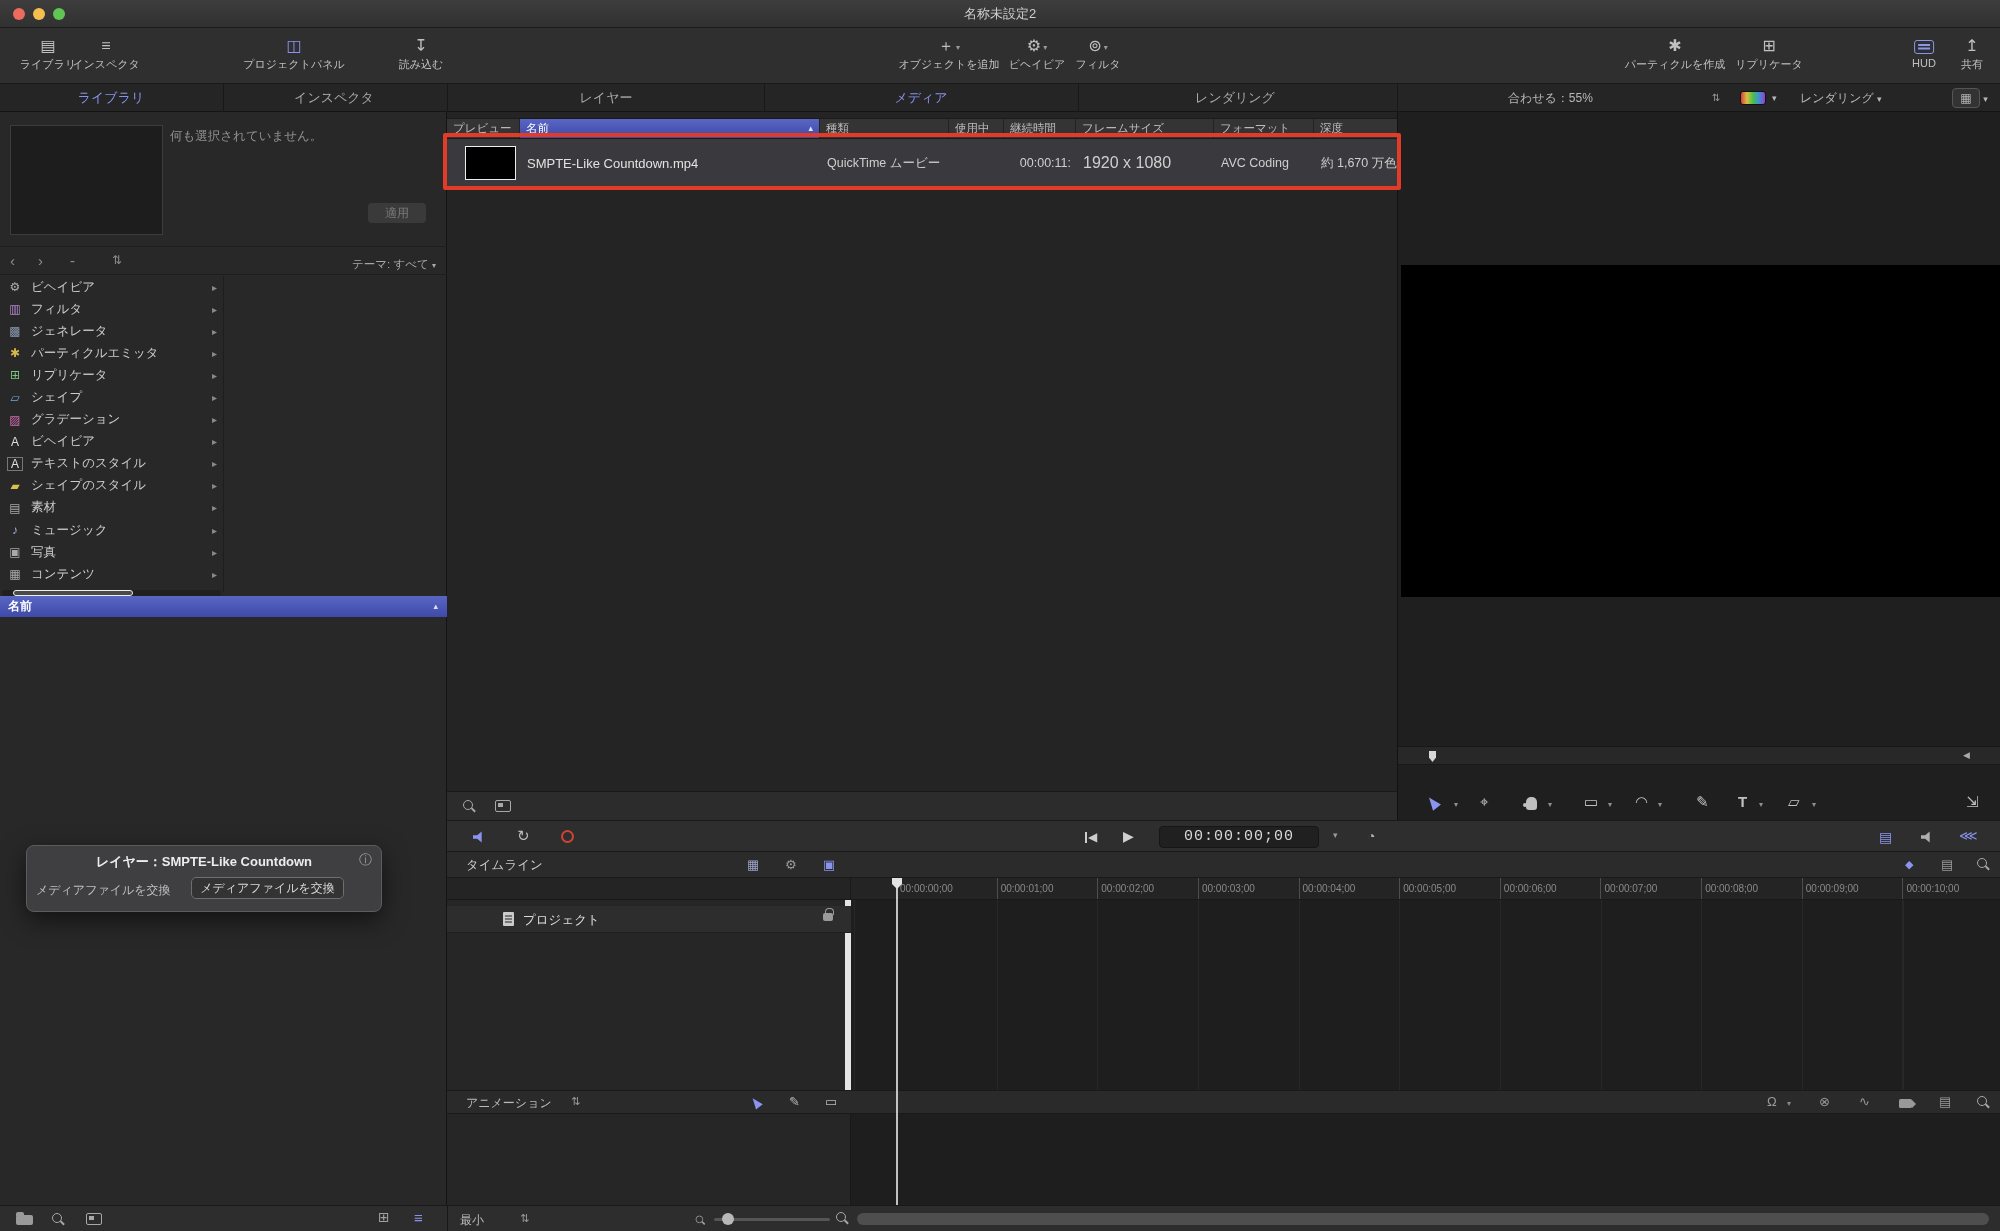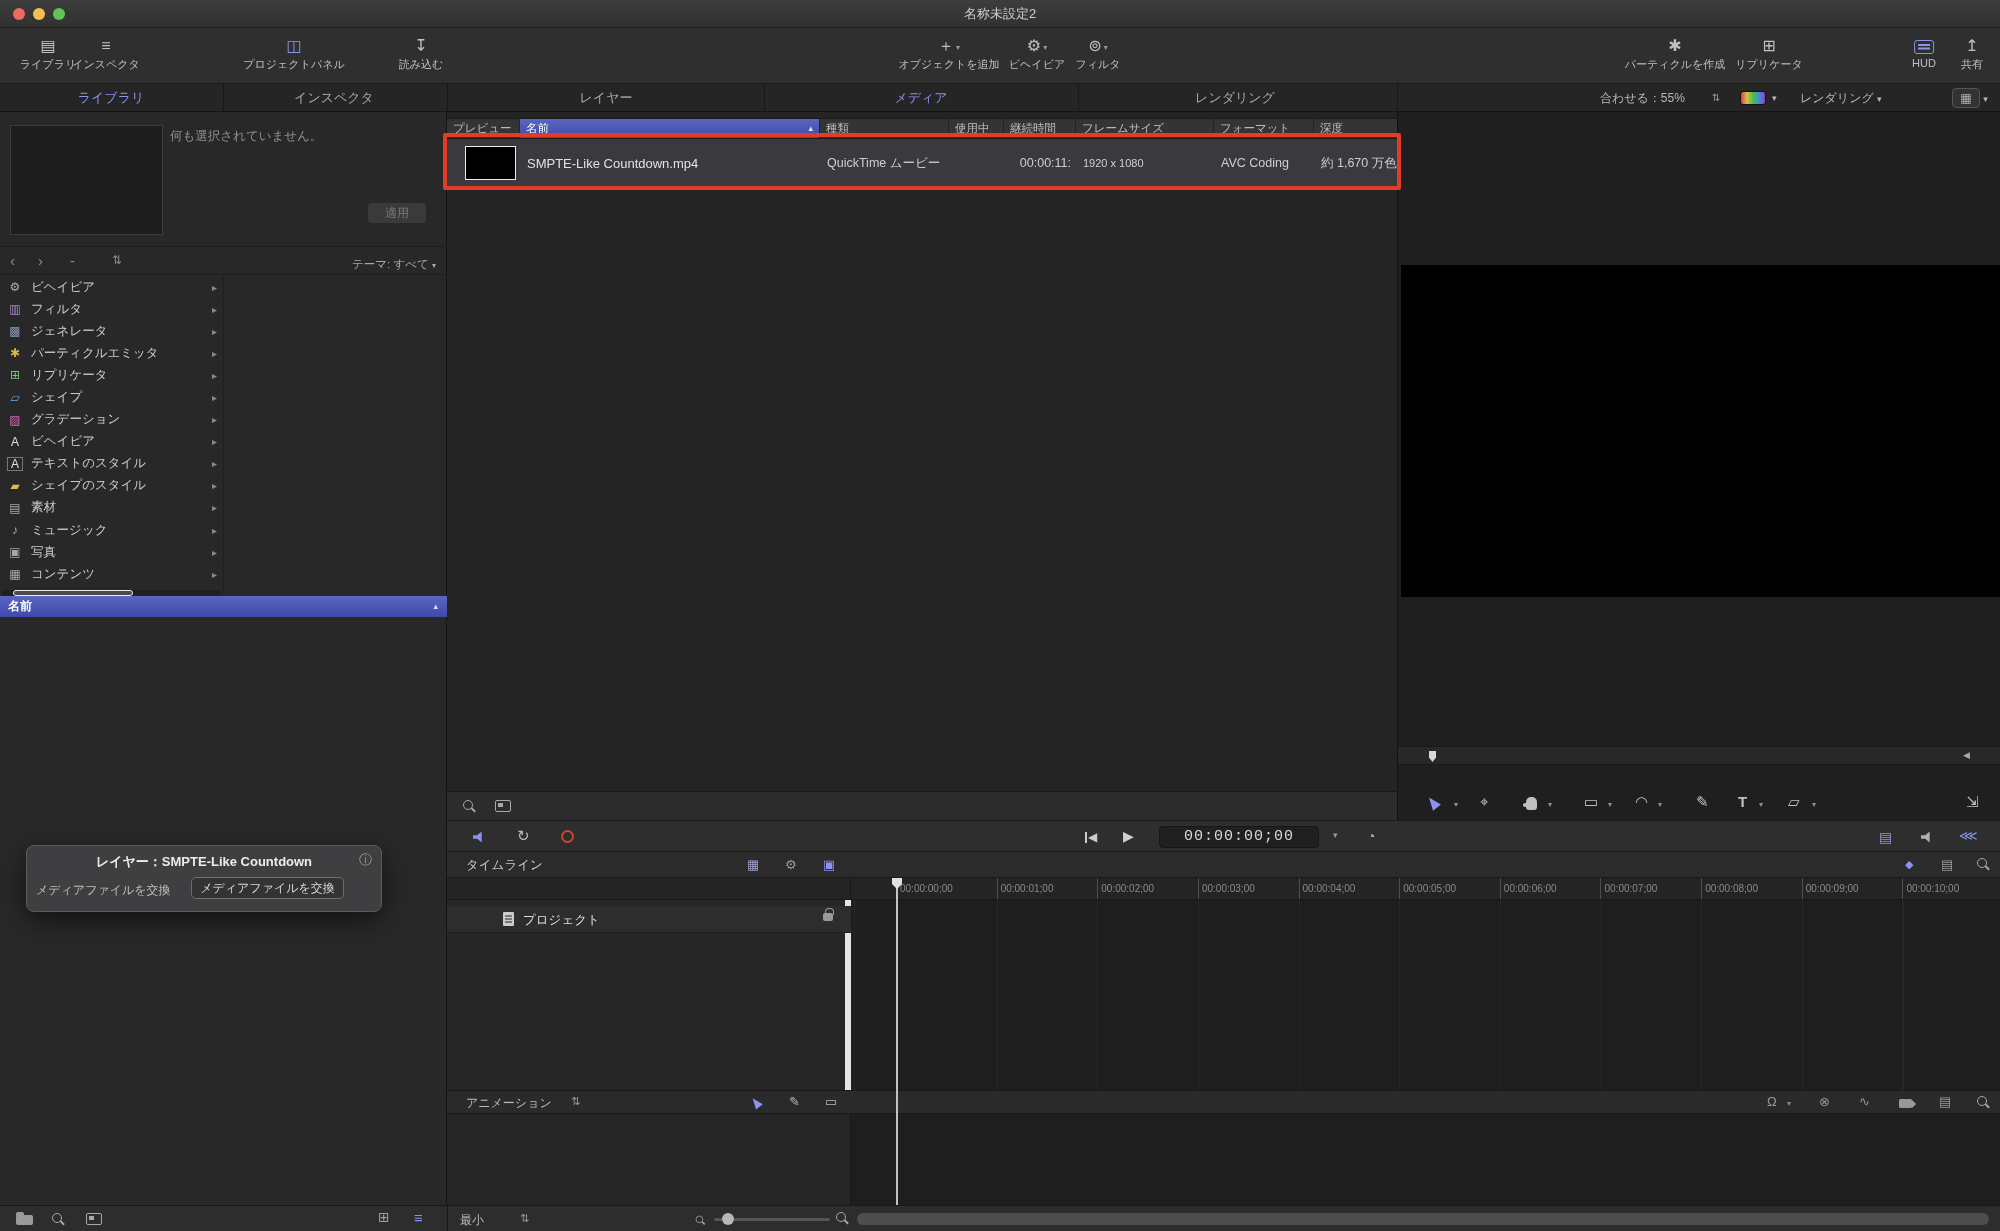--- a/index.html
+++ b/index.html
@@ -250,21 +250,21 @@
     <span class="tab accent" style="left:111px">ライブラリ</span>
     <span class="tab" style="left:334px">インスペクタ</span>
     <span class="tab" style="left:606px">レイヤー</span>
     <span class="tab accent" style="left:921px">メディア</span>
     <span class="tab" style="left:1235px">レンダリング</span>
     <span class="vdiv" style="left:223px"></span>
     <span class="vdiv" style="left:447px"></span>
     <span class="vdiv" style="left:764px"></span>
     <span class="vdiv" style="left:1078px"></span>
     <span class="vdiv" style="left:1397px"></span>
-    <span class="trctl" style="left:1600px"><span>合わせる：55%</span></span>
+    <span class="trctl" style="left:1508px"><span>合わせる：55%</span></span>
     <span class="trctl" style="left:1712px;font-size:10px;color:#999">⇅</span>
     <span class="swatch" style="left:1740px"></span>
     <span class="trctl" style="left:1772px;font-size:9px">▾</span>
     <span class="trctl" style="left:1800px"><span>レンダリング</span> <span style="font-size:9px">▾</span></span>
     <span class="trctl" style="left:1956px"><span>表示</span> <span style="font-size:9px">▾</span></span>
     <span class="gridbtn" style="left:1952px">▦</span>
   </div>
 
   <div class="leftpanel">
     <div class="previewbox"></div>
@@ -391,21 +391,21 @@
     </div>
 
     <div class="mrow">
       <div class="mcell c1">
           <div class="thumb"></div>
         </div>
       <div class="mcell c2">SMPTE-Like Countdown.mp4</div>
       <div class="mcell c3" style="font-size:12.5px;color:#cfcfcf">QuickTime ムービー</div>
       <div class="mcell c4"></div>
       <div class="mcell c5 tr" style="font-size:12.5px;color:#cfcfcf">00:00:11:</div>
-      <div class="mcell c6" style="font-size:11px;color:#cfcfcf">1920 x 1080</div>
+      <div class="mcell c6" style="font-size:16px;color:#cfcfcf">1920 x 1080</div>
       <div class="mcell c7" style="font-size:12.5px;color:#cfcfcf">AVC Coding</div>
       <div class="mcell c8" style="font-size:12.5px;color:#cfcfcf">約 1,670 万色</div>
     </div>
 
     <div class="annotation"></div>
 
     <div class="cbottombar">
       <span class="i-mag" style="position:absolute;left:16px;top:8px"></span>
       <span class="i-frame" style="position:absolute;left:48px;top:8px"></span>
     </div>

